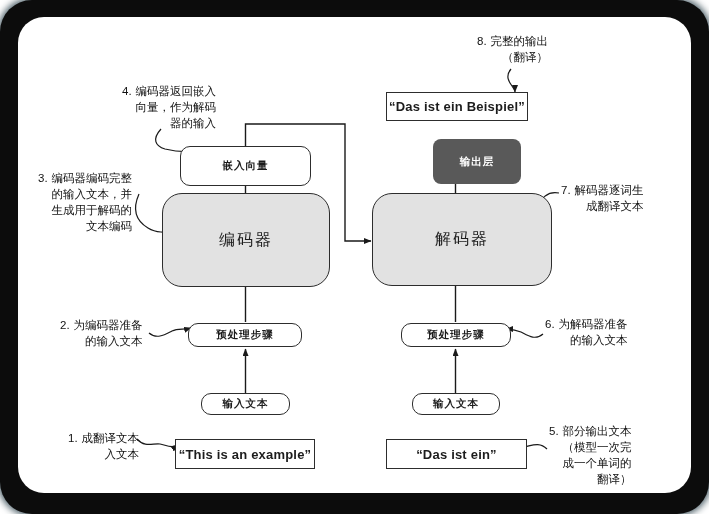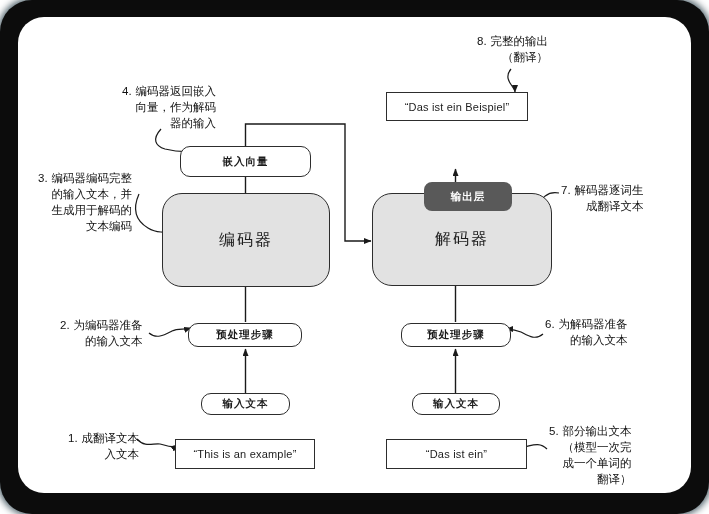--- a/index.html
+++ b/index.html
@@ -25,21 +25,21 @@
   }
   .node.big {
     background:#e2e2e2; border-radius:20px; font-size:16px; font-weight:500;
     letter-spacing:2px; border-width:1.5px;
   }
   .node.pill  { border-radius:10px; }
   .node.dark  {
     background:#595959; color:#ffffff; border:none; border-radius:8px;
   }
   .node.sentence {
-    border-radius:0; font-size:11px; font-weight:400; letter-spacing:0.2px;
+    border-radius:0; font-size:13px; font-weight:700; letter-spacing:0.2px;
   }
   .ann {
     position:absolute; display:flex; gap:4px; color:#111111;
     font-size:11.5px; line-height:16px; font-weight:500;
   }
   .ann .num { flex:none; }
   .ann .txt { white-space:pre-line;text-align:right; }
 </style>
 </head>
 <body>
@@ -68,22 +68,22 @@
     <path d="M139,194 C131,212 138,222 148,228 C156,233 166,233 173,230" fill="none" stroke="#1a1a1a" stroke-width="1.2" marker-end="url(#ah)"></path>
     <path d="M161,129 C152,139 155,146 165,149 C177,152 193,152 204,150" fill="none" stroke="#1a1a1a" stroke-width="1.2" marker-end="url(#ah)"></path>
     <path d="M547,449 C539,441 531,446 524,447 C519,448 517,446 514,445" fill="none" stroke="#1a1a1a" stroke-width="1.2" marker-end="url(#ah)"></path>
     <path d="M543,334 C535,341 527,335 521,332 C516,330 511,329 506,329" fill="none" stroke="#1a1a1a" stroke-width="1.2" marker-end="url(#ah)"></path>
     <path d="M559,193 C549,191 542,197 538,206 C534,215 530,224 527,229" fill="none" stroke="#1a1a1a" stroke-width="1.2" marker-end="url(#ah)"></path>
     <path d="M511,69 C505,76 509,82 512,86 C514,89 515,91 515,92" fill="none" stroke="#1a1a1a" stroke-width="1.2" marker-end="url(#ah)"></path>
   </svg>
 
   <div class="node big" style="left:162px; top:193px; width:168px; height:94px;">编码器</div>
   <div class="node big" style="left:372px; top:193px; width:180px; height:93px;">解码器</div>
-  <div class="node pill" style="left:180px; top:146px; width:131px; height:31px;">嵌入向量</div>
-  <div class="node dark" style="left:424px; top:139px; width:88px; height:29px;margin-top:43px;">输出层</div>
+  <div class="node pill" style="left:180px; top:146px; width:131px; height:40px;">嵌入向量</div>
+  <div class="node dark" style="left:433px; top:139px; width:88px; height:45px;">输出层</div>
   <div class="node pill" style="left:188px; top:323px; width:114px; height:24px;">预处理步骤</div>
   <div class="node pill" style="left:401px; top:323px; width:110px; height:24px;">预处理步骤</div>
   <div class="node pill" style="left:201px; top:393px; width:89px; height:22px;">输入文本</div>
   <div class="node pill" style="left:412px; top:393px; width:88px; height:22px;">输入文本</div>
   <div class="node sentence" style="left:175px; top:439px; width:140px; height:30px;text-align:center;">“This is an example”</div>
   <div class="node sentence" style="left:386px; top:439px; width:141px; height:30px;">“Das ist ein”</div>
   <div class="node sentence" style="left:386px; top:92px; width:142px; height:29px;">“Das ist ein Beispiel”</div>
 
   <div class="ann" style="left:68px; top:430px;">
     <span class="num">1.</span>

